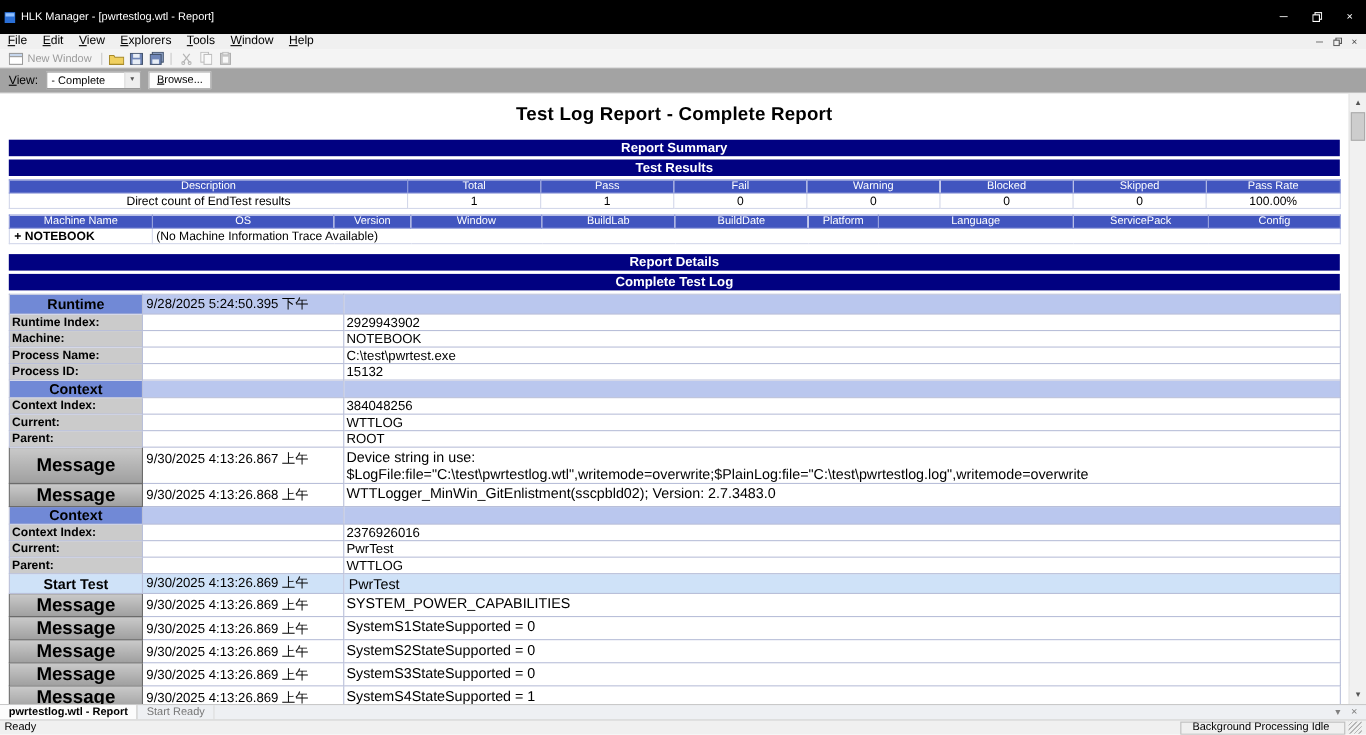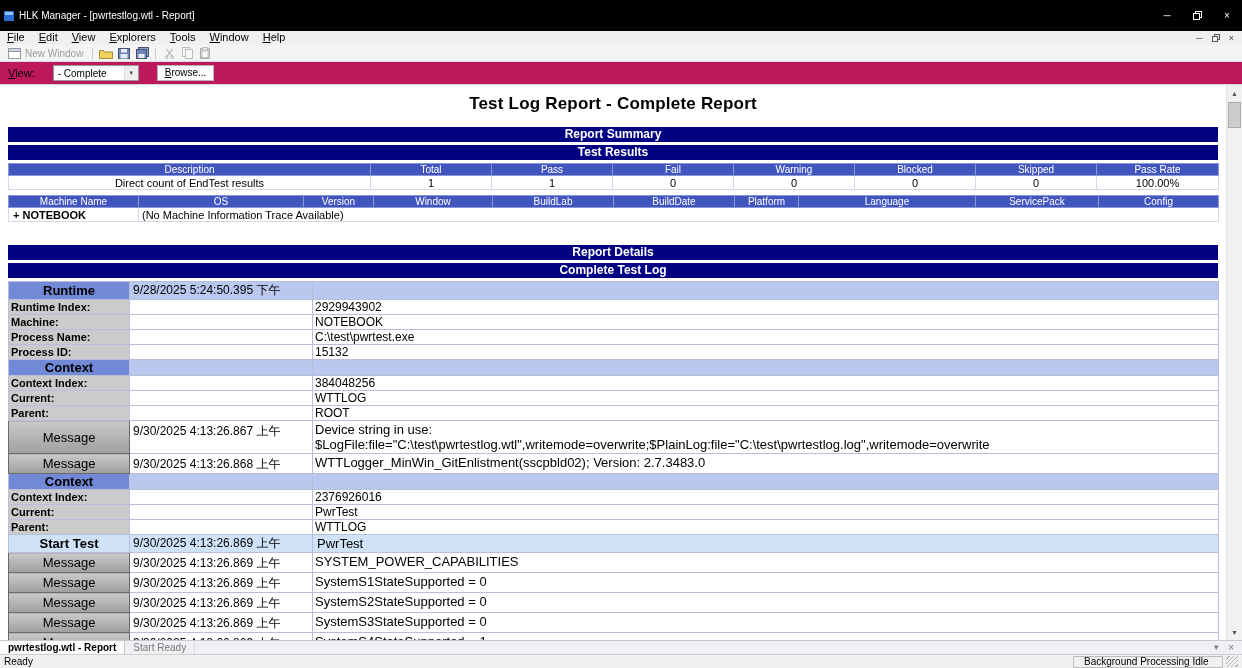--- a/index.html
+++ b/index.html
@@ -21,52 +21,52 @@
   .mdi-controls{margin-left:auto;display:flex;align-items:center;gap:9px;padding-right:8px;color:#444;font-size:9px;line-height:1}
 
   
   .toolbar{height:17px;background:#f4f4f4;border-bottom:1px solid #dcdcdc;display:flex;align-items:center;padding-left:3px;flex:0 0 auto}
   .tb-newwin{display:flex;align-items:flex-start;gap:4px;color:#9b9b9b;font-size:10px;padding:0 5px}
   .tb-sep{width:1px;height:11px;background:#c9c9c9;margin:0 4px}
   .tb-btn{width:18px;height:15px;display:flex;align-items:center;justify-content:center}
   .tb-btn.disabled{opacity:.5;filter:grayscale(1)}
 
   
-  .viewbar{height:23px;background:#be185d;border-bottom:1px solid #d5d5d5;display:flex;align-items:center;padding-left:8px;gap:18px;flex:0 0 auto;font-size:11px}
+  .viewbar{height:23px;background:#a3a3a3;border-bottom:1px solid #d5d5d5;display:flex;align-items:center;padding-left:8px;gap:7px;flex:0 0 auto;font-size:11px}
   .view-label{display:inline-block}
   .view-label::first-letter{text-decoration:underline}
   .combo{width:86px;height:16px;border:1px solid #999;background:#fff;display:flex;align-items:center;font-size:10px;padding-left:4px}
   .combo-text{flex:1;white-space:nowrap;overflow:hidden}
   .combo-arrow{width:14px;height:100%;display:flex;align-items:center;justify-content:center;font-size:6px;color:#555;background:#eee;border-left:1px solid #ddd}
   .browse-btn{display:inline-block;height:16px;line-height:14px;border:1px solid #b5b5b5;background:#fdfdfd;font-size:10px;padding:0 7px}
   .browse-btn::first-letter{text-decoration:underline}
 
   
   .content{flex:1;position:relative;background:#fff;overflow:hidden}
   .report{position:absolute;top:0;left:0;right:16px;bottom:0;padding:0 8px;overflow:hidden}
   .report-title{font-size:17px;font-weight:bold;text-align:center;margin:9px 0 13px;letter-spacing:.2px}
   .bar{background:var(--navy,#010181);color:#fff;font-weight:bold;font-size:12px;text-align:center;height:15px;line-height:15px;margin-bottom:3px}
 
   table{border-collapse:collapse;table-layout:fixed;width:100%}
   td{overflow:hidden}
   .ch{background:var(--colhdr-blue,#4155bf);color:#fff;font-size:10px;text-align:center;height:12px;border:1px solid #8a96d8;padding:0;white-space:nowrap}
   .dv{font-size:11px;text-align:center;height:14px;border:1px solid #d3d8ea}
   #test-results-table{margin-bottom:5px}
-  #machine-table{margin-bottom:23px}
+  #machine-table{margin-bottom:9px}
   .mname{font-weight:bold;font-size:11px;text-align:left;padding-left:4px;height:14px;border:1px solid #d3d8ea}
   .mnote{font-size:11px;text-align:left;padding-left:3px;border:1px solid #d3d8ea}
 
   #log-table td{border:1px solid #b9bfd9}
   .sec-l{background:var(--section-blue,#7189d6);font-weight:bold;font-size:13px;text-align:center;height:16px}
   .sec-t,.sec-v{background:var(--section-light,#bac7ee);font-size:12px;padding-left:3px}
   .fld-l{background:var(--field-gray,#cbcbcb);font-weight:bold;font-size:11px;text-align:left;padding-left:2px;height:13px}
   .fld-t,.fld-v{background:#fff}
   .fld-v{font-size:12px;padding-left:2px}
   .msg td{height:17px;vertical-align:top}
-  .msg-l{background:linear-gradient(#c9c9c9,#9f9f9f);border:1px solid #6b6b6b !important;font-weight:normal;font-size:13px;text-align:center;vertical-align:middle !important}
+  .msg-l{background:linear-gradient(#c9c9c9,#9f9f9f);border:1px solid #6b6b6b !important;font-weight:bold;font-size:17px;text-align:center;vertical-align:middle !important}
   .msg-t{font-size:12px;padding:2px 0 0 3px;white-space:nowrap}
   .msg-v{font-size:13px;padding:1px 2px;white-space:pre-wrap;word-break:break-all}
   .st td{background:var(--starttest-blue,#cfe2f8);height:17px;border-color:#6b8fc4}
   .st-l{font-weight:bold;font-size:13px;text-align:center}
   .st-t{font-size:12px;padding-left:3px}
   .st-v{font-size:13px;padding-left:4px}
 
   
   .vscroll{position:absolute;top:0;right:0;bottom:0;width:16px;background:#f1f1f1;border-left:1px solid #e3e3e3}
   .sb-up,.sb-down{position:absolute;left:0;right:0;height:16px;display:flex;align-items:center;justify-content:center;font-size:7px;color:#555;background:#f1f1f1}

